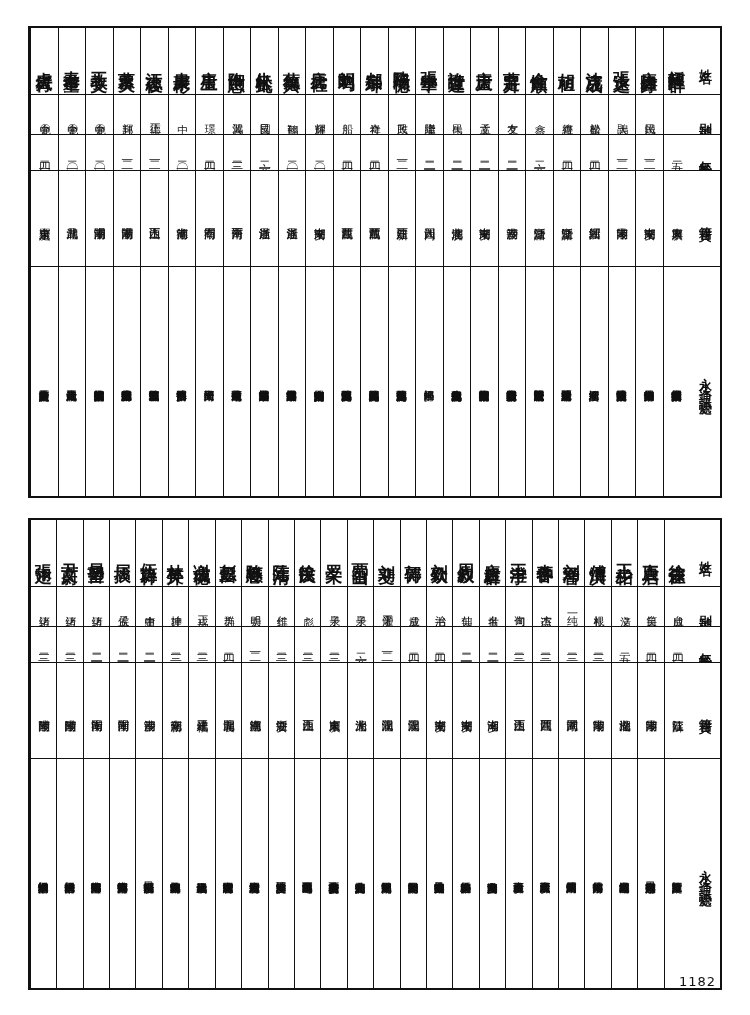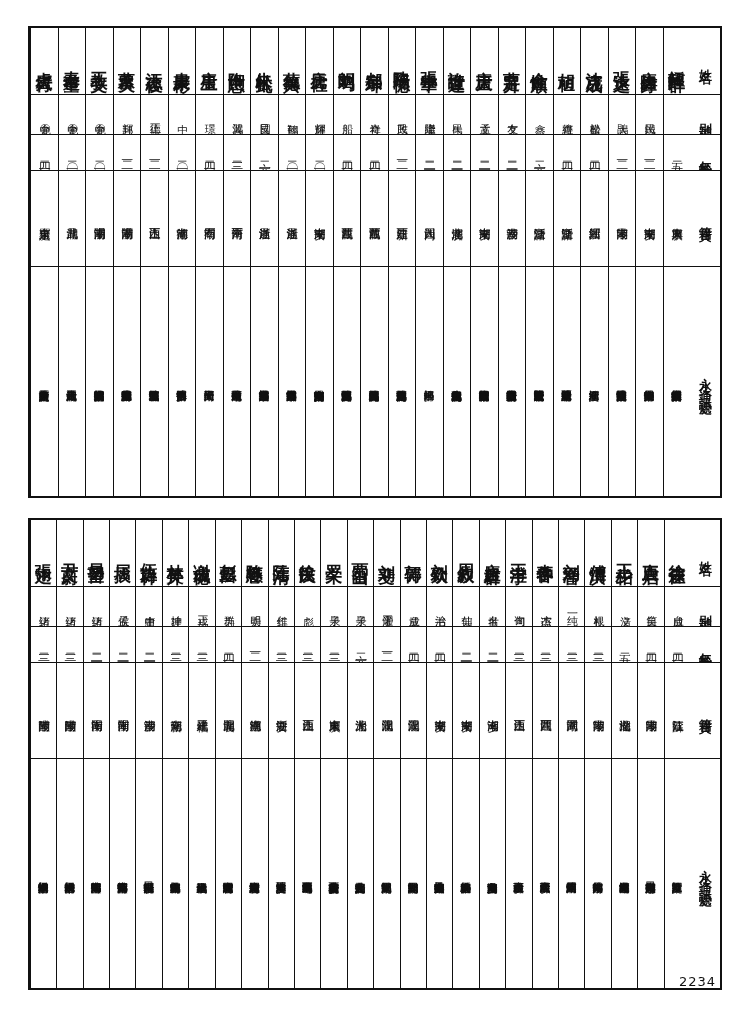--- a/index.html
+++ b/index.html
@@ -956,14 +956,14 @@
         </div>
         <div class="cell r-native native">
           <div class="v">湖南醴陵</div>
         </div>
         <div class="cell r-addr addr">
           <div class="v">湖南株洲姚家坝南田桥惜学炉</div>
         </div>
       </div>
     </div>
 
-  <div class="pagenum">2234</div>
+  <div class="pagenum">1182</div>
 </div>
 
 </body></html>

